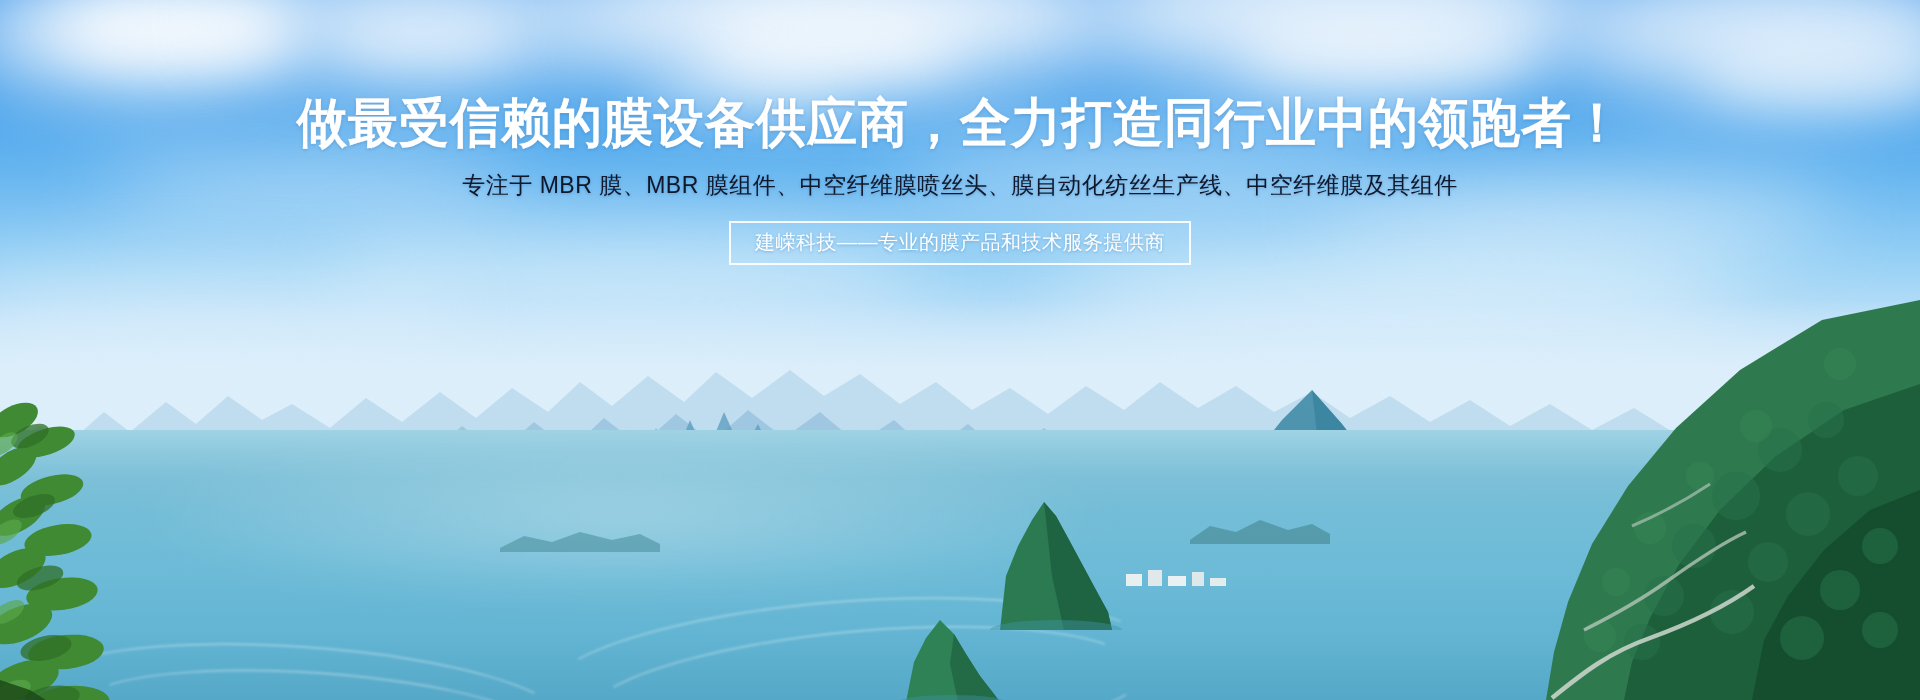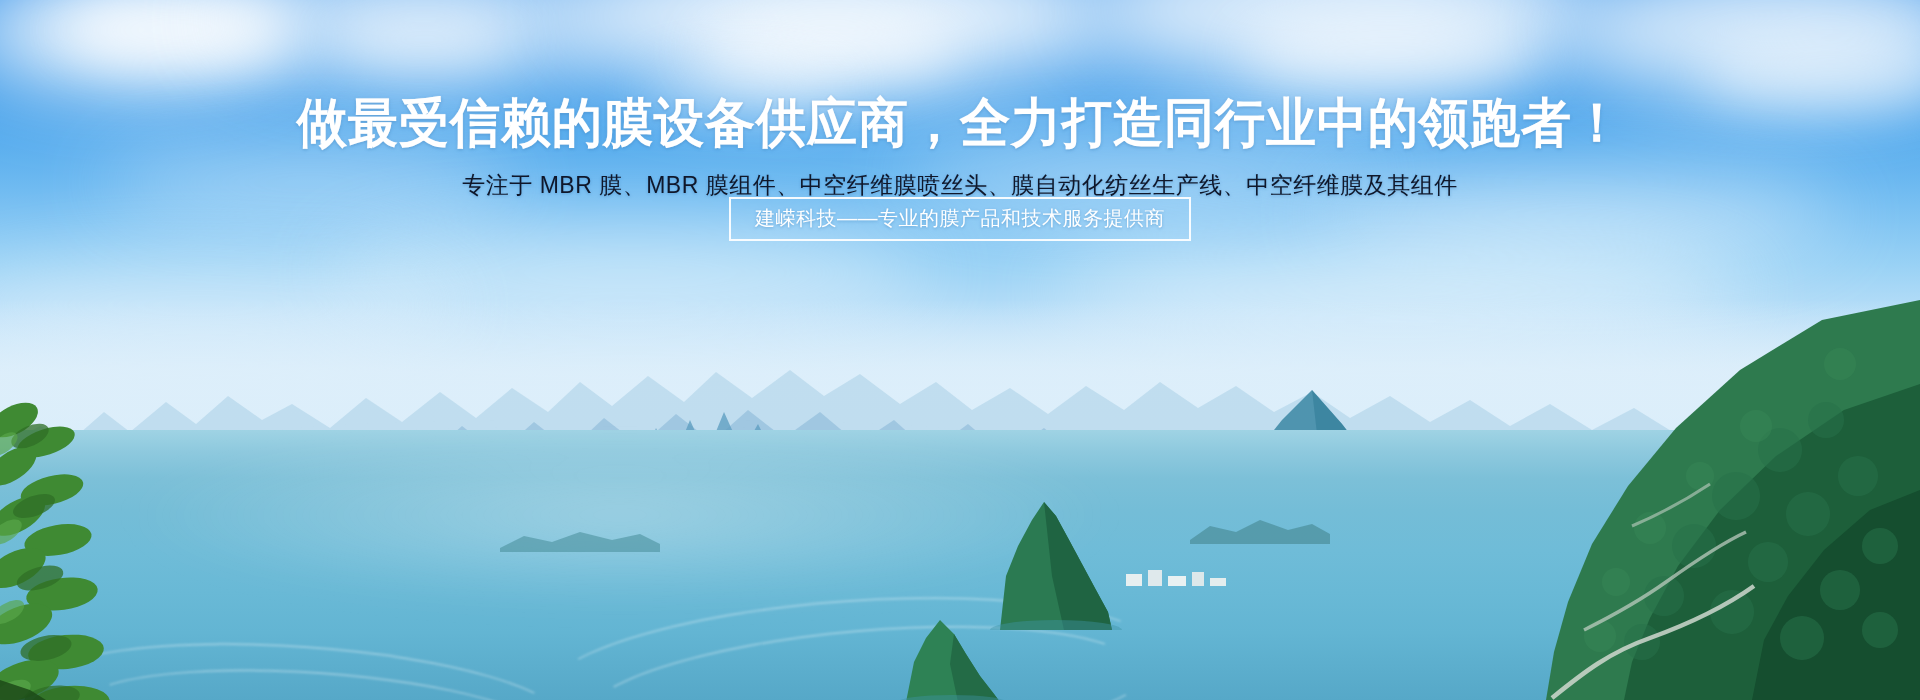--- a/index.html
+++ b/index.html
@@ -98,20 +98,21 @@
     font-size:23px;
     line-height:1;
     font-weight:400;
     color:#0f172a;
     letter-spacing:.5px;
     white-space:nowrap;
     text-shadow:0 1px 3px rgba(40,110,175,.40);
     font-family:"Liberation Sans","DejaVu Sans",sans-serif;
   }
   .tagline-box{
+    margin-top:24px;
     border:2px solid rgba(255,255,255,.92);
     padding:9px 24px 11px;
     pointer-events:auto;
   }
   .tagline{
     font-size:20px;line-height:1;
     color:#ffffff;font-weight:400;letter-spacing:.5px;
     white-space:nowrap;
     text-shadow:0 1px 3px rgba(40,110,175,.40);
     font-family:"Liberation Sans","DejaVu Sans",sans-serif;

